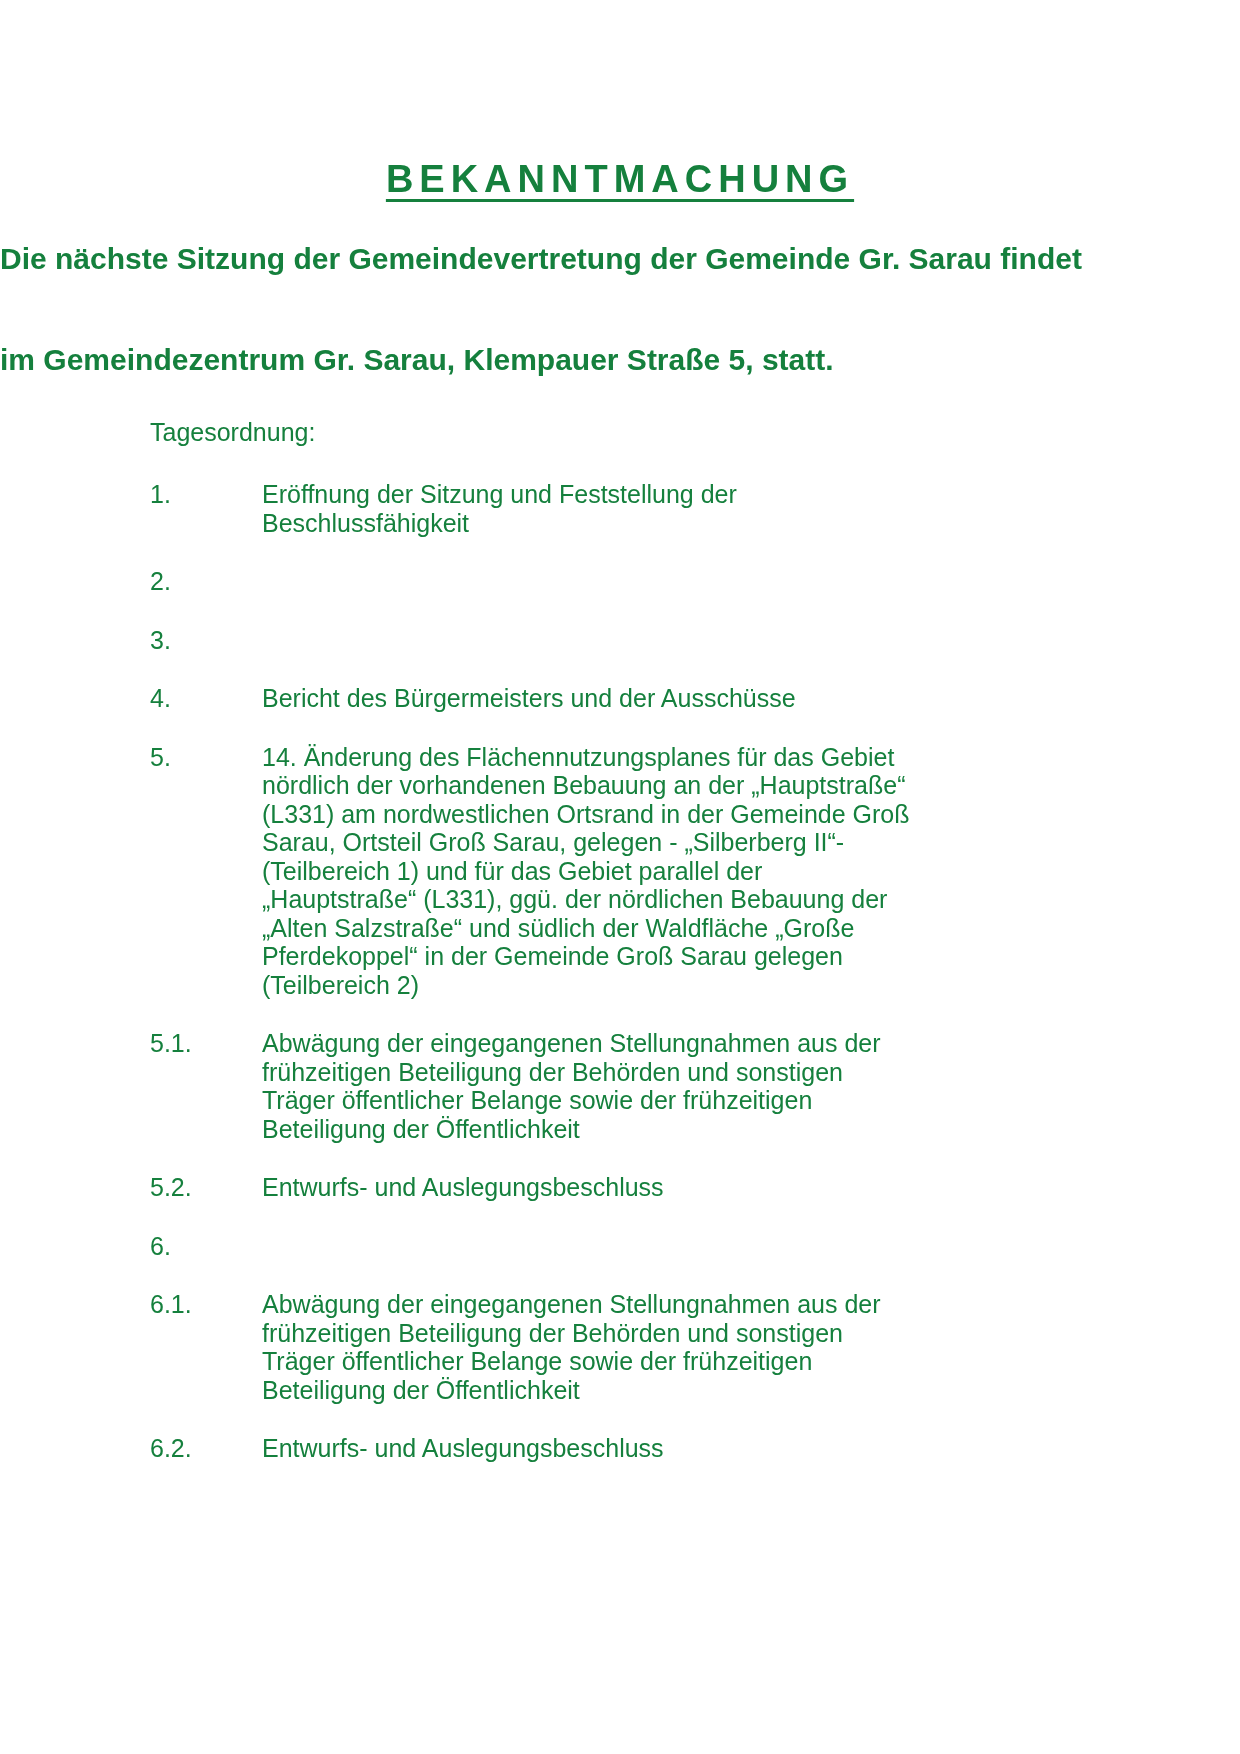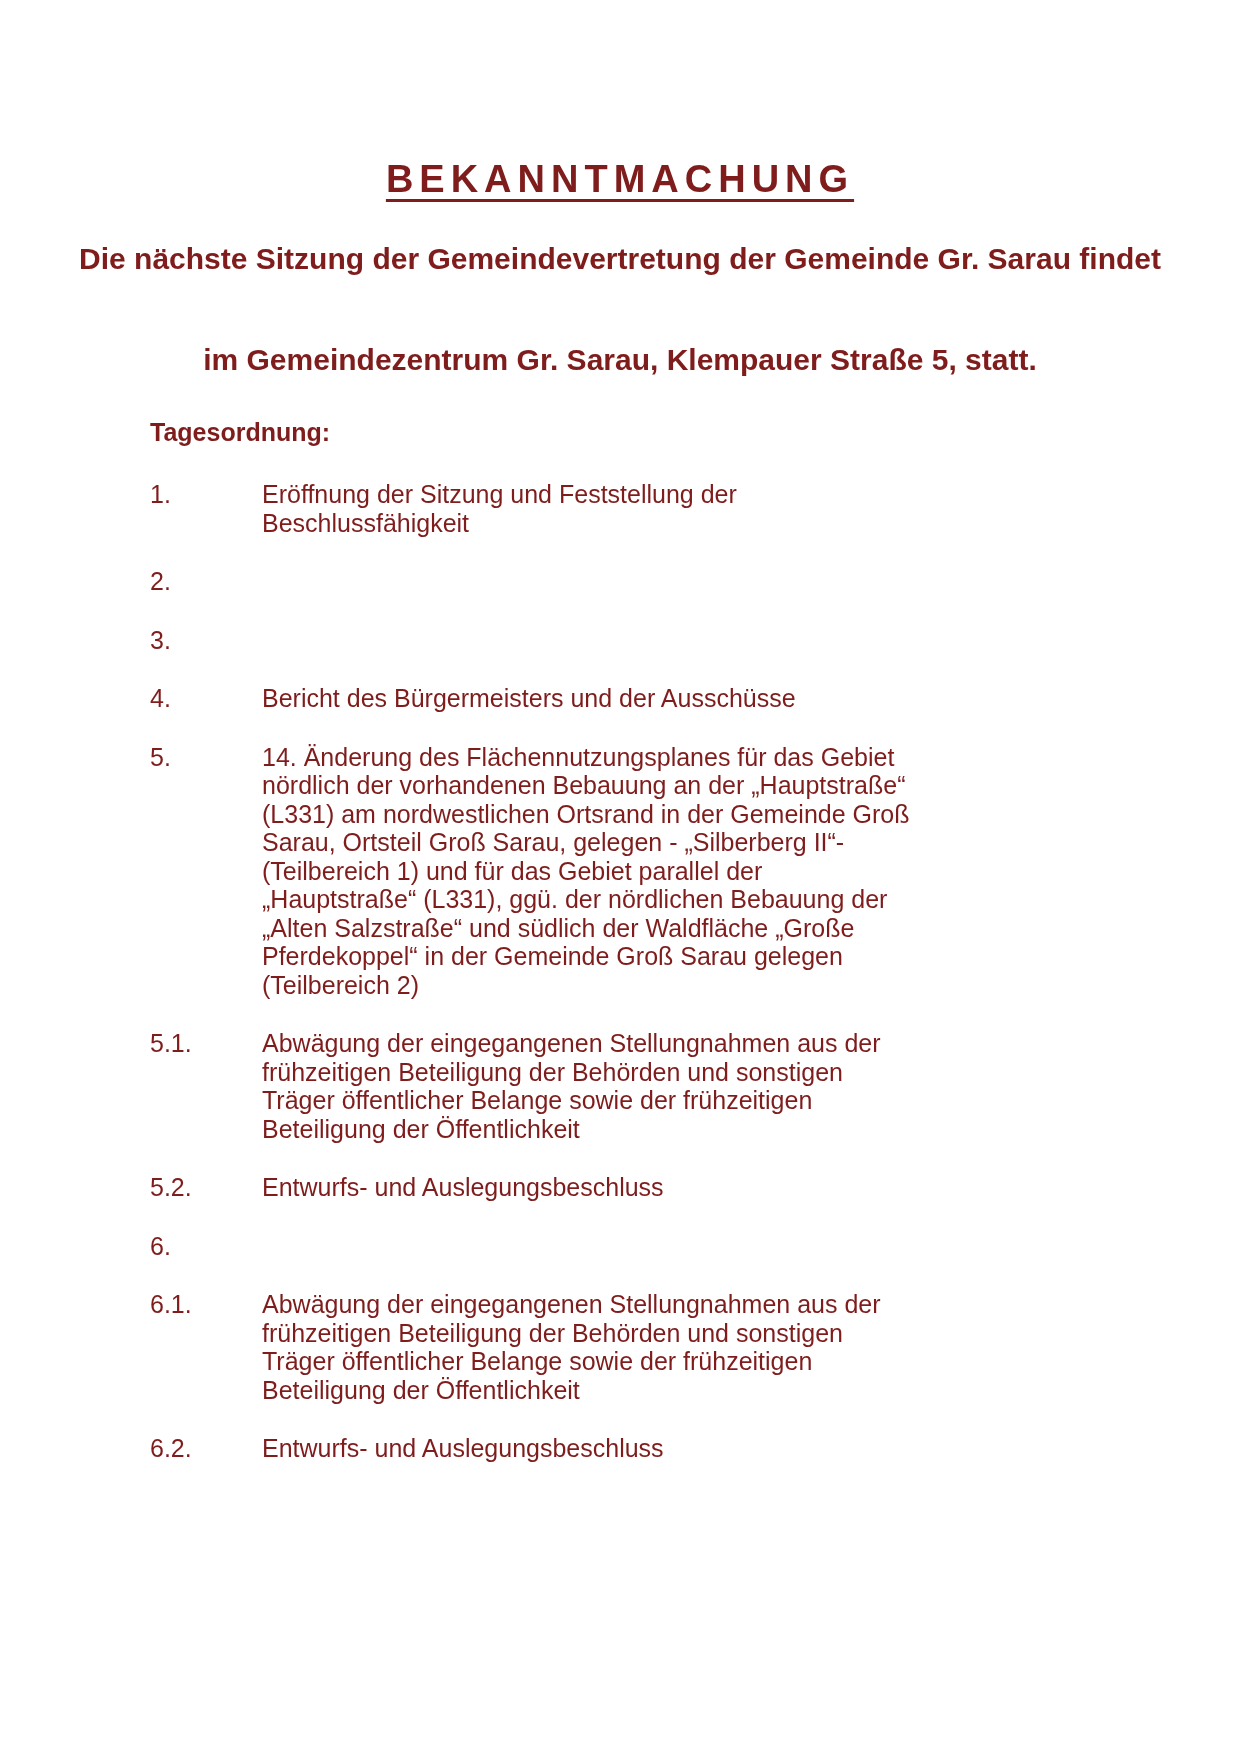--- a/index.html
+++ b/index.html
@@ -2,21 +2,21 @@
 <html><head>
 <meta charset="utf-8">
 <style>
   * { margin: 0; padding: 0; box-sizing: border-box; }
   html, body { background: #ffffff; }
   .page {
     position: relative;
     width: 1240px;
     height: 1754px;
     background: #ffffff;
-    color: #7f1d1d;
+    color: #15803d;
     font-family: "Liberation Sans", sans-serif;
     overflow: hidden;
   }
   .doc-title {
     position: absolute;
     top: 158px;
     left: 0;
     width: 100%;
     text-align: center;
     font-size: 38px;
@@ -24,39 +24,39 @@
     letter-spacing: 6px;
     text-decoration: underline;
     text-decoration-thickness: 3px;
     text-underline-offset: 7px;
     white-space: nowrap;
   }
   .intro-line {
     position: absolute;
     left: 0;
     width: 100%;
-    text-align: center;
+    text-align: left;
     font-size: 30px;
     font-weight: 700;
     white-space: nowrap;
   }
   .intro-1 { top: 242px; }
   .intro-2 {
     top: 295px;
     text-decoration: underline;
     text-decoration-thickness: 3px;
     text-underline-offset: 5px;
   }
   .intro-3 { top: 343px; }
   .agenda-heading {
     position: absolute;
     top: 418px;
     left: 150px;
     font-size: 25px;
-    font-weight: 700;
+    font-weight: 400;
   }
   .agenda {
     position: absolute;
     top: 480px;
     left: 150px;
     width: 960px;
     font-size: 25px;
     line-height: 28.5px;
   }
   .agenda-row {

